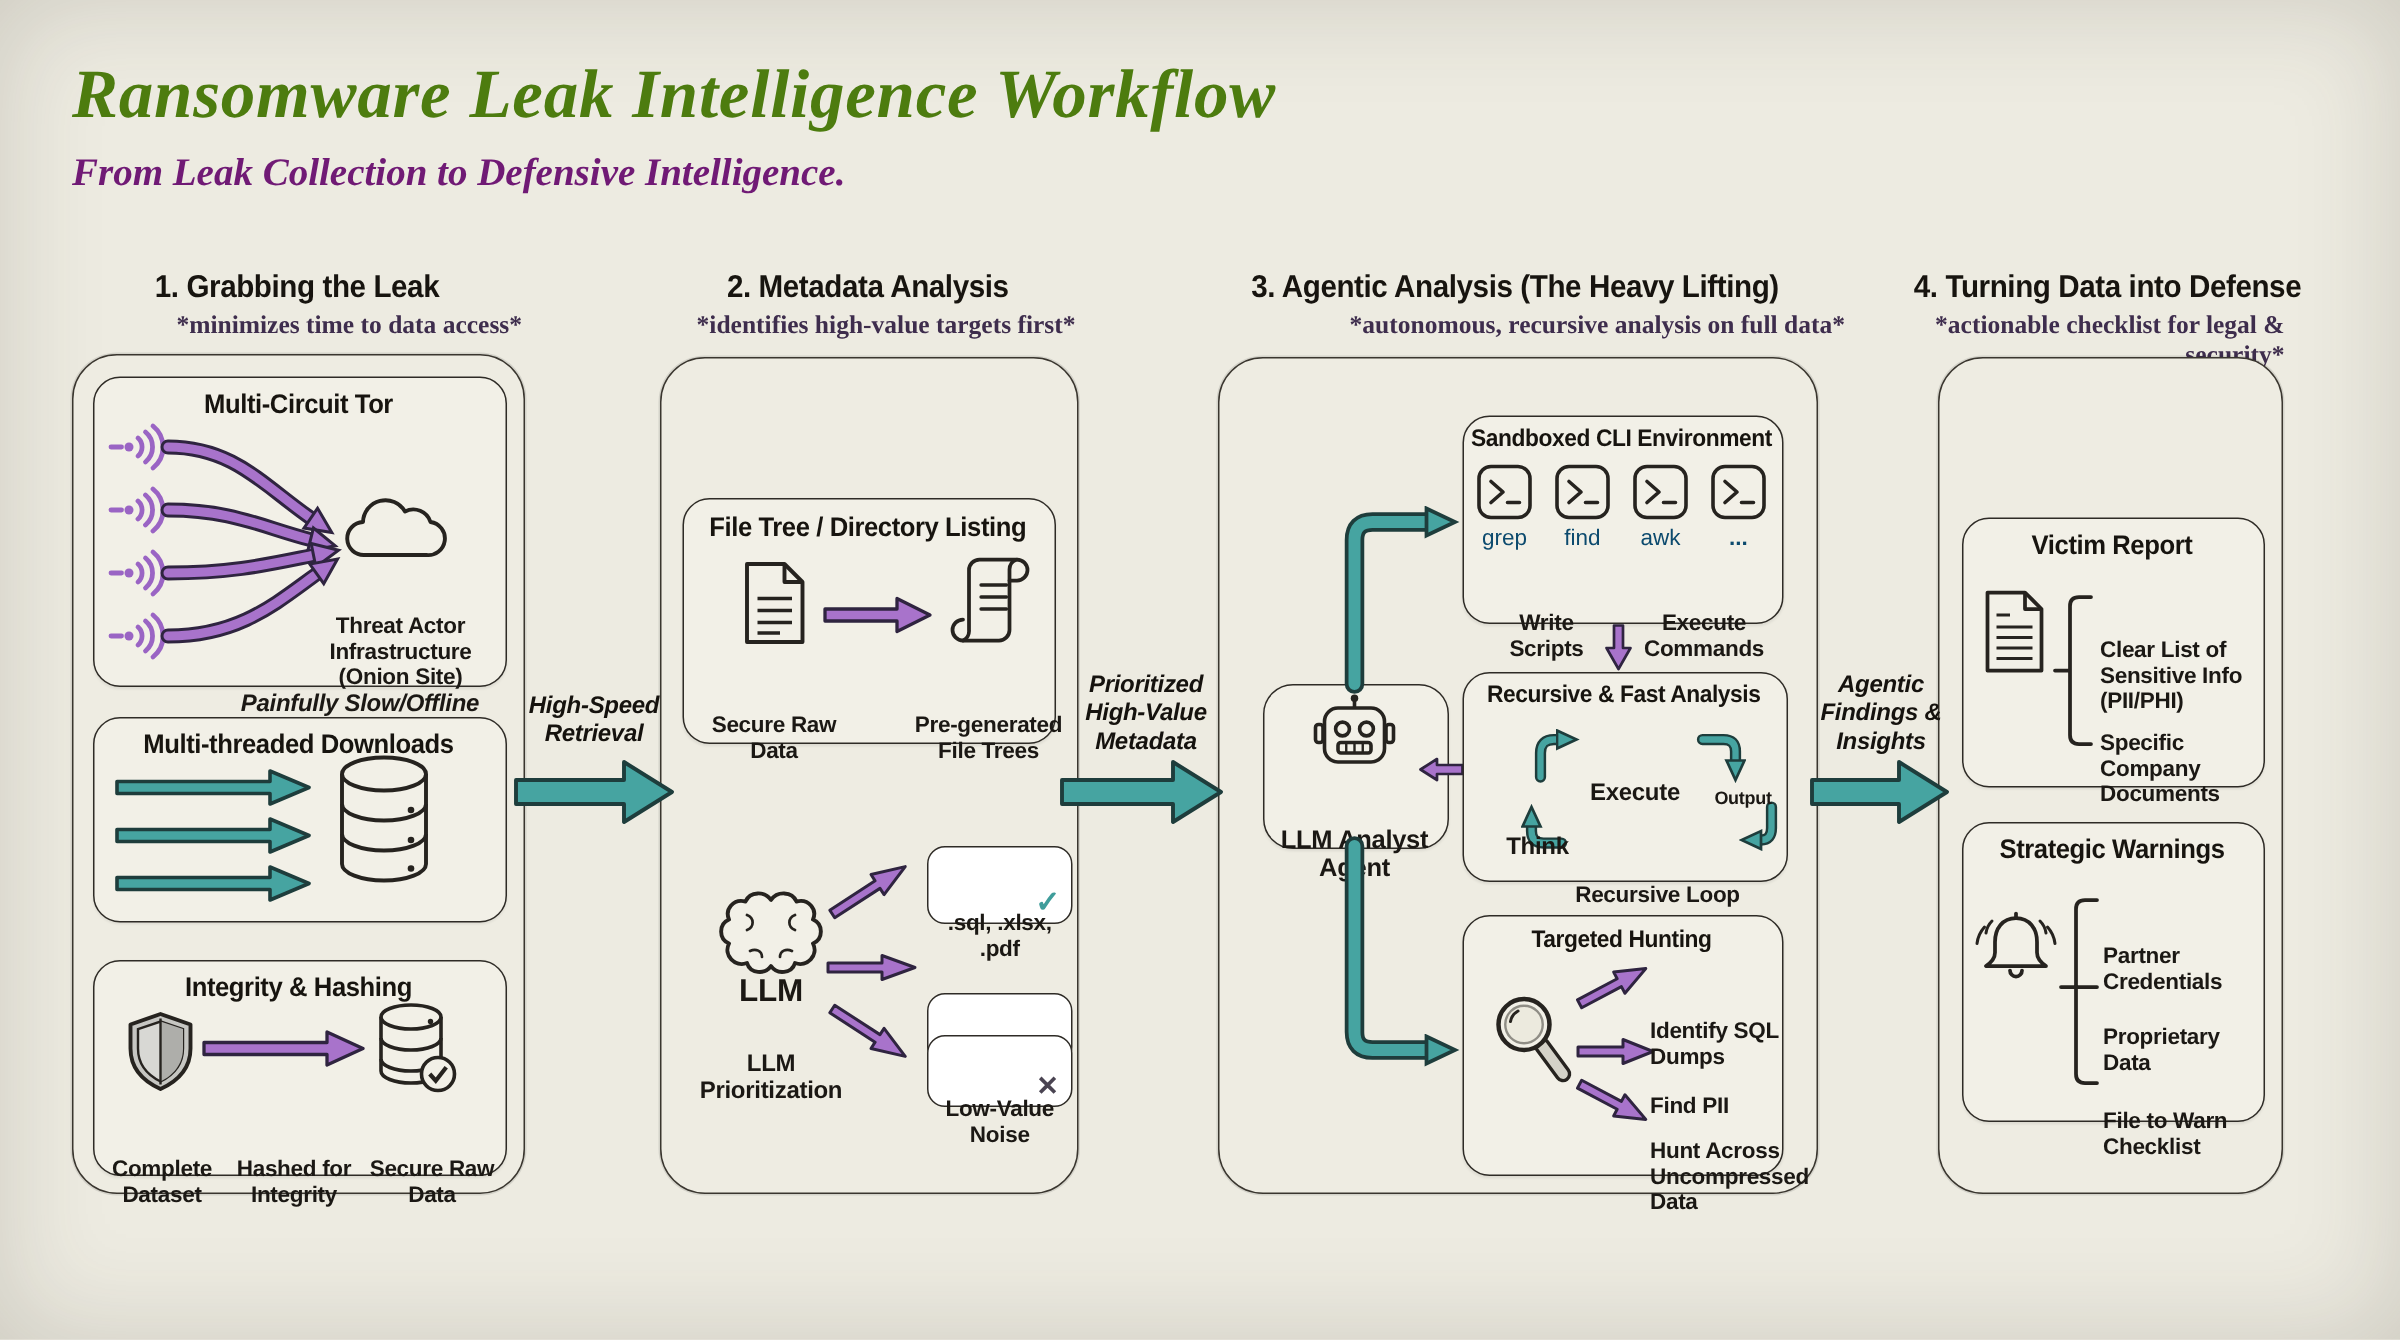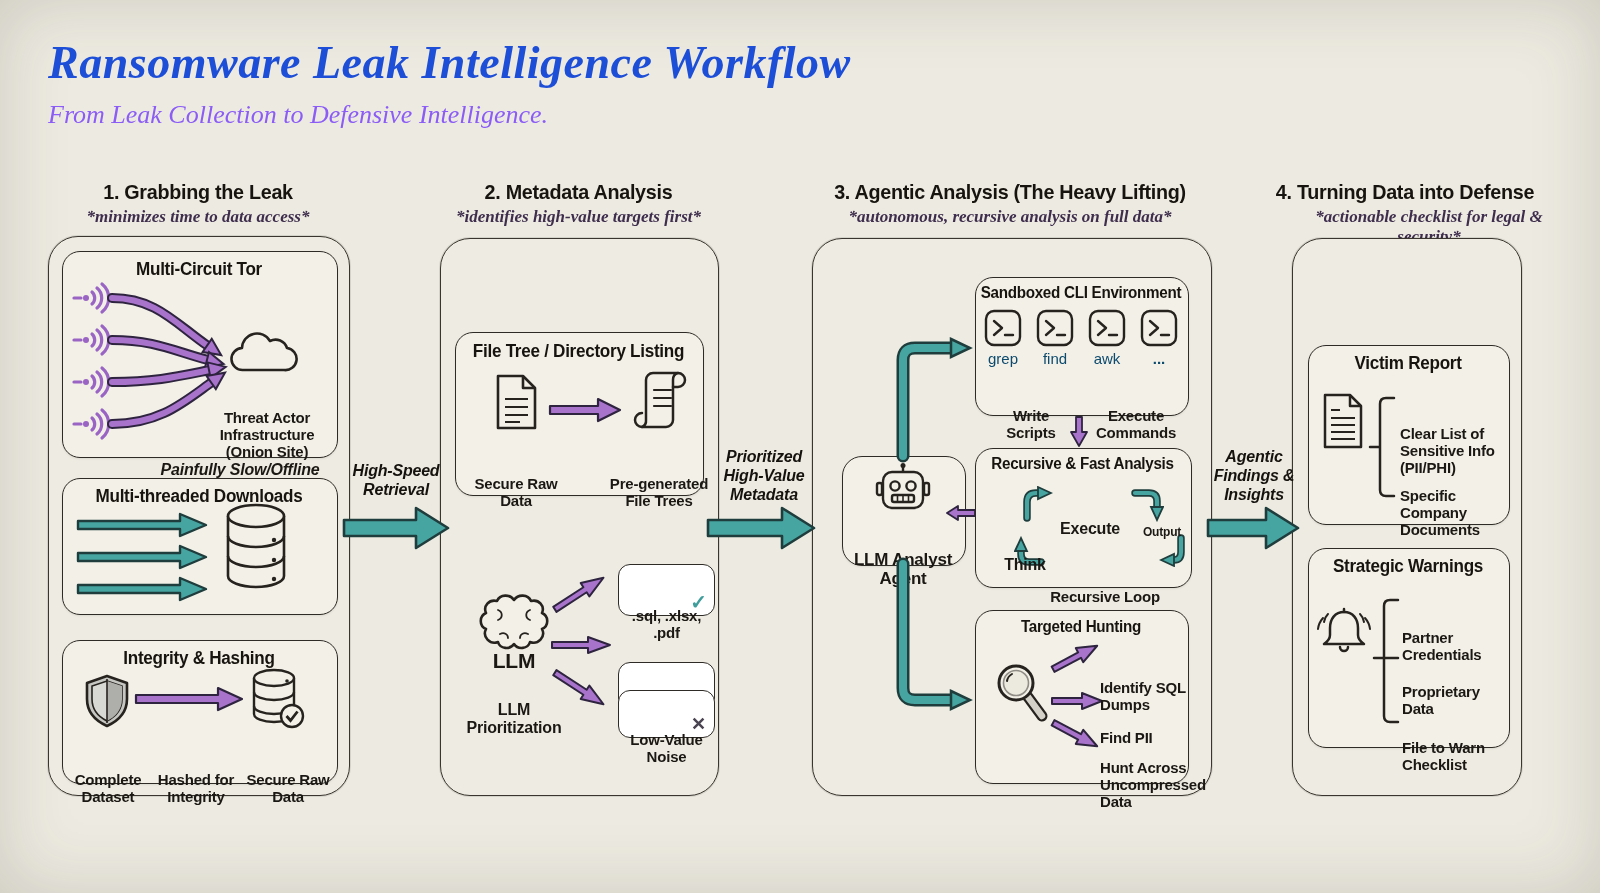--- a/index.html
+++ b/index.html
@@ -1,23 +1,23 @@
 <!DOCTYPE html>
 <html><head>
 <meta charset="utf-8">
 <style>
   html,body{margin:0;padding:0;}
   body{width:1600px;height:893px;overflow:hidden;background:#e9e7dd;font-family:"Liberation Sans",sans-serif;color:#211e1a;}
   .canvas{position:relative;width:1600px;height:893px;background:#edebe1;box-shadow:inset 0 0 70px rgba(60,55,45,.18);}
   .abs{position:absolute;}
   .ctr{text-align:center;}
-  .maintitle{font-family:"Liberation Serif",serif;font-style:italic;font-weight:600;font-size:46px;letter-spacing:.5px;color:#1d4ed8;}
-  .subtitle{font-family:"Liberation Serif",serif;font-style:italic;font-weight:400;font-size:26px;color:#8b5cf6;}
+  .maintitle{font-family:"Liberation Serif",serif;font-style:italic;font-weight:600;font-size:46px;letter-spacing:.5px;color:#4d7c0f;}
+  .subtitle{font-family:"Liberation Serif",serif;font-style:italic;font-weight:700;font-size:26px;color:#701a75;}
   .colhead{font-weight:700;font-size:21px;letter-spacing:-.3px;transform:scaleX(.94);transform-origin:center;color:#17140f;}
-  .colnote{font-family:"Liberation Serif",serif;font-style:italic;font-weight:600;font-size:17px;color:#3e2d4d;}
+  .colnote{font-family:"Liberation Serif",serif;font-weight:600;font-size:17px;color:#3e2d4d;text-align:right;}
   .outerbox{border:1.7px solid #3a362f;border-radius:30px;box-shadow:0 0 0 1px rgba(0,0,0,.10);background:#eeece2;}
   .innerbox{border:1.7px solid #2e2b26;border-radius:18px;background:#f2f0e7;box-shadow:0 1px 2px rgba(0,0,0,.08);}
   .optbox{border:1.7px solid #2e2b26;border-radius:12px;background:#ffffff;}
   .boxtitle{font-weight:700;font-size:18px;letter-spacing:-.3px;transform:scaleX(.95);transform-origin:center;color:#17140f;}
   .boxtitle.sm{font-size:16px;}
   .lbl{font-weight:700;font-size:15px;line-height:1.14;letter-spacing:-.2px;color:#1b1814;margin-top:35px;}
   .lbl.lft{text-align:left;}
   .lbl.it{font-style:italic;font-size:16px;}
   .plain{font-weight:400;font-size:15px;color:#0c4a6e;}
   .flowlbl{font-weight:700;font-style:italic;font-size:16px;line-height:1.18;letter-spacing:-.2px;color:#15120e;}
@@ -47,21 +47,21 @@
   <div class="abs maintitle" style="left:48px;top:36px;">Ransomware Leak Intelligence Workflow</div>
   <div class="abs subtitle" style="left:48px;top:100px;">From Leak Collection to Defensive Intelligence.</div>
 
   <div class="abs ctr colhead" style="left:48px;top:180px;width:300px;">1. Grabbing the Leak</div>
   <div class="abs ctr colnote" style="left:48px;top:207px;width:300px;">*minimizes time to data access*</div>
   <div class="abs ctr colhead" style="left:440px;top:180px;width:277px;">2. Metadata Analysis</div>
   <div class="abs ctr colnote" style="left:440px;top:207px;width:277px;">*identifies high-value targets first*</div>
   <div class="abs ctr colhead" style="left:790px;top:180px;width:440px;">3. Agentic Analysis (The Heavy Lifting)</div>
   <div class="abs ctr colnote" style="left:790px;top:207px;width:440px;">*autonomous, recursive analysis on full data*</div>
   <div class="abs ctr colhead" style="left:1260px;top:180px;width:290px;">4. Turning Data into Defense</div>
-  <div class="abs ctr colnote" style="left:1284px;top:207px;width:290px;">*actionable checklist for legal &amp; security*</div>
+  <div class="abs ctr colnote" style="left:1233px;top:207px;width:290px;">*actionable checklist for legal &amp; security*</div>
 
   <div class="abs outerbox" style="left:48px;top:236px;width:300px;height:558px;"></div>
   <div class="abs outerbox" style="left:440px;top:238px;width:277px;height:556px;"></div>
   <div class="abs outerbox" style="left:812px;top:238px;width:398px;height:556px;"></div>
   <div class="abs outerbox" style="left:1292px;top:238px;width:228px;height:556px;"></div>
 
   <div class="abs innerbox" style="left:62px;top:251px;width:274px;height:205px;"></div>
   <div class="abs ctr boxtitle" style="left:62px;top:259px;width:274px;">Multi-Circuit Tor</div>
   <svg class="abs" style="left:72px;top:284px;" width="172" height="164" viewBox="0 0 172 164">
     <g stroke="#9a64c4" stroke-width="3.2" fill="none" stroke-linecap="round">

